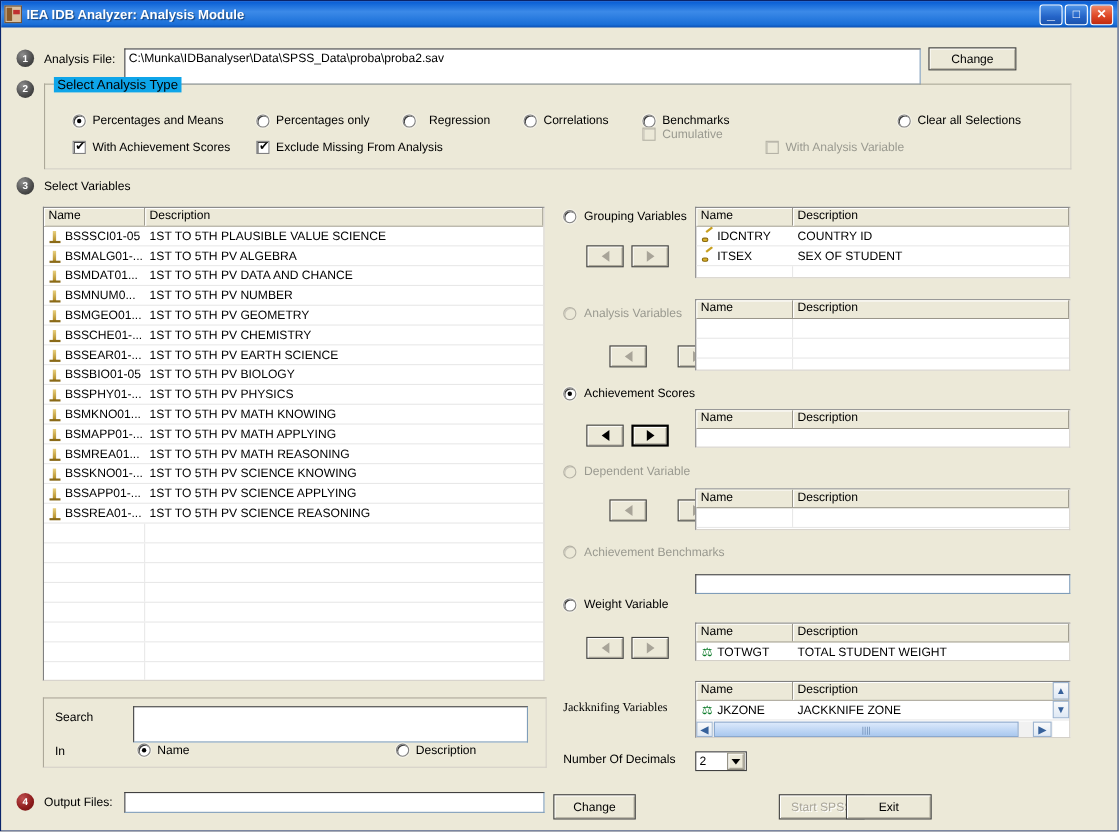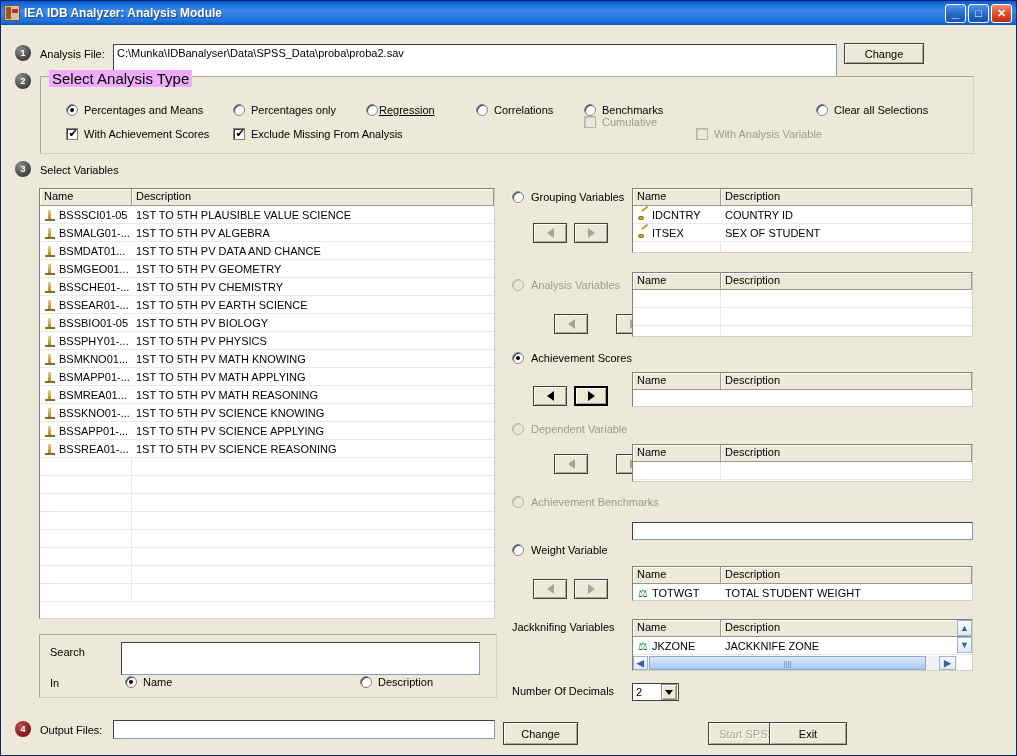--- a/index.html
+++ b/index.html
@@ -96,22 +96,22 @@
     display:flex; align-items:center; justify-content:center;
     cursor:default;
   }
   .btn.dis { color:#a8a498; text-shadow: 1px 1px 0 #fff; margin-left: 21px; }
   .btn.focus { border:2px solid #000; }
 
   
   .groupbox { position:absolute; border:1px solid #d4d0c8;
     border-top-color:#aca899; border-left-color:#aca899; }
   .groupbox > .gb-title {
-    position:absolute; top:-7px; left:8px; background:#f0abfc;
-    padding:0 3px; font-size:15px;
+    position:absolute; top:-7px; left:8px; background:#0ea5e9;
+    padding:0 3px; font-size:12px;
   }
 
   
   .radio { width:12px; height:12px; border-radius:50%;
     background:#fff; border:1px solid #808080;
     box-shadow: inset 1px 1px 0 #3f3f3f, 0 0 0 1px #f4f2e8;
     box-sizing:border-box; position:relative; flex:none; }
   .radio.on:after { content:""; position:absolute; left:3px; top:3px;
     width:4px; height:4px; border-radius:50%; background:#000; }
   .radio.dis { background:#ece9d8; border-color:#b5b2a6; box-shadow:inset 1px 1px 0 #c9c6ba; }
@@ -220,21 +220,21 @@
     <div class="gb-title">Select Analysis Type</div>
 
     <div class="row" style="position:absolute; left:25px; top:27px; gap:6px;">
       <span class="radio on"></span>
       <span class="lbl">Percentages and Means</span>
     </div>
     <div class="row" style="position:absolute; left:192px; top:27px; gap:6px;">
       <span class="radio"></span>
       <span class="lbl">Percentages only</span>
     </div>
-    <div class="row" style="position:absolute; left:325px; top:27px; gap:1px;text-decoration:underline;">
+    <div class="row" style="position:absolute; left:325px; top:27px; gap:12px;">
       <span class="radio"></span>
       <span class="lbl">Regression</span>
     </div>
     <div class="row" style="position:absolute; left:435px; top:27px; gap:6px;">
       <span class="radio"></span>
       <span class="lbl">Correlations</span>
     </div>
     <div class="row" style="position:absolute; left:543px; top:27px; gap:6px;">
       <span class="radio"></span>
       <span class="lbl">Benchmarks</span>
@@ -286,20 +286,27 @@
             <span>BSMALG01-...</span>
           </div>
           <div style="flex:1;">1ST TO 5TH PV ALGEBRA</div>
         </div>
         <div class="r">
           <div class="c0" style="width:92px;">
             <span class="ico ico-pv"></span>
             <span>BSMDAT01...</span>
           </div>
           <div style="flex:1;">1ST TO 5TH PV DATA AND CHANCE</div>
+        </div>
+        <div class="r">
+          <div class="c0" style="width:92px;">
+            <span class="ico ico-pv"></span>
+            <span>BSMNUM0...</span>
+          </div>
+          <div style="flex:1;">1ST TO 5TH PV NUMBER</div>
         </div>
         <div class="r">
           <div class="c0" style="width:92px;">
             <span class="ico ico-pv"></span>
             <span>BSMGEO01...</span>
           </div>
           <div style="flex:1;">1ST TO 5TH PV GEOMETRY</div>
         </div>
         <div class="r">
           <div class="c0" style="width:92px;">
@@ -563,21 +570,21 @@
         <div class="r">
           <div class="c0" style="width:88px;">
             <span class="ico ico-wt">⚖</span>
             <span>TOTWGT</span>
           </div>
           <div style="flex:1;">TOTAL STUDENT WEIGHT</div>
         </div>
       </div>
   </div>
 
-  <div class="lbl" style="position:absolute; left:511px; top:620px;">Jackknifing Variables</div>
+  <div class="lbl" style="position:absolute; left:511px; top:636px;font-family:Liberation Serif, serif;">Jackknifing Variables</div>
   <div class="grid" style="left:631px; top:618px; width:341px; height:52px;">
     <div class="hdr">
       <div style="width:88px;">Name</div>
       <div style="flex:1;">Description</div>
     </div>
     <div class="body" id="jack-rows">
         <div class="r">
           <div class="c0" style="width:88px;">
             <span class="ico ico-wt">⚖</span>
             <span>JKZONE</span>

